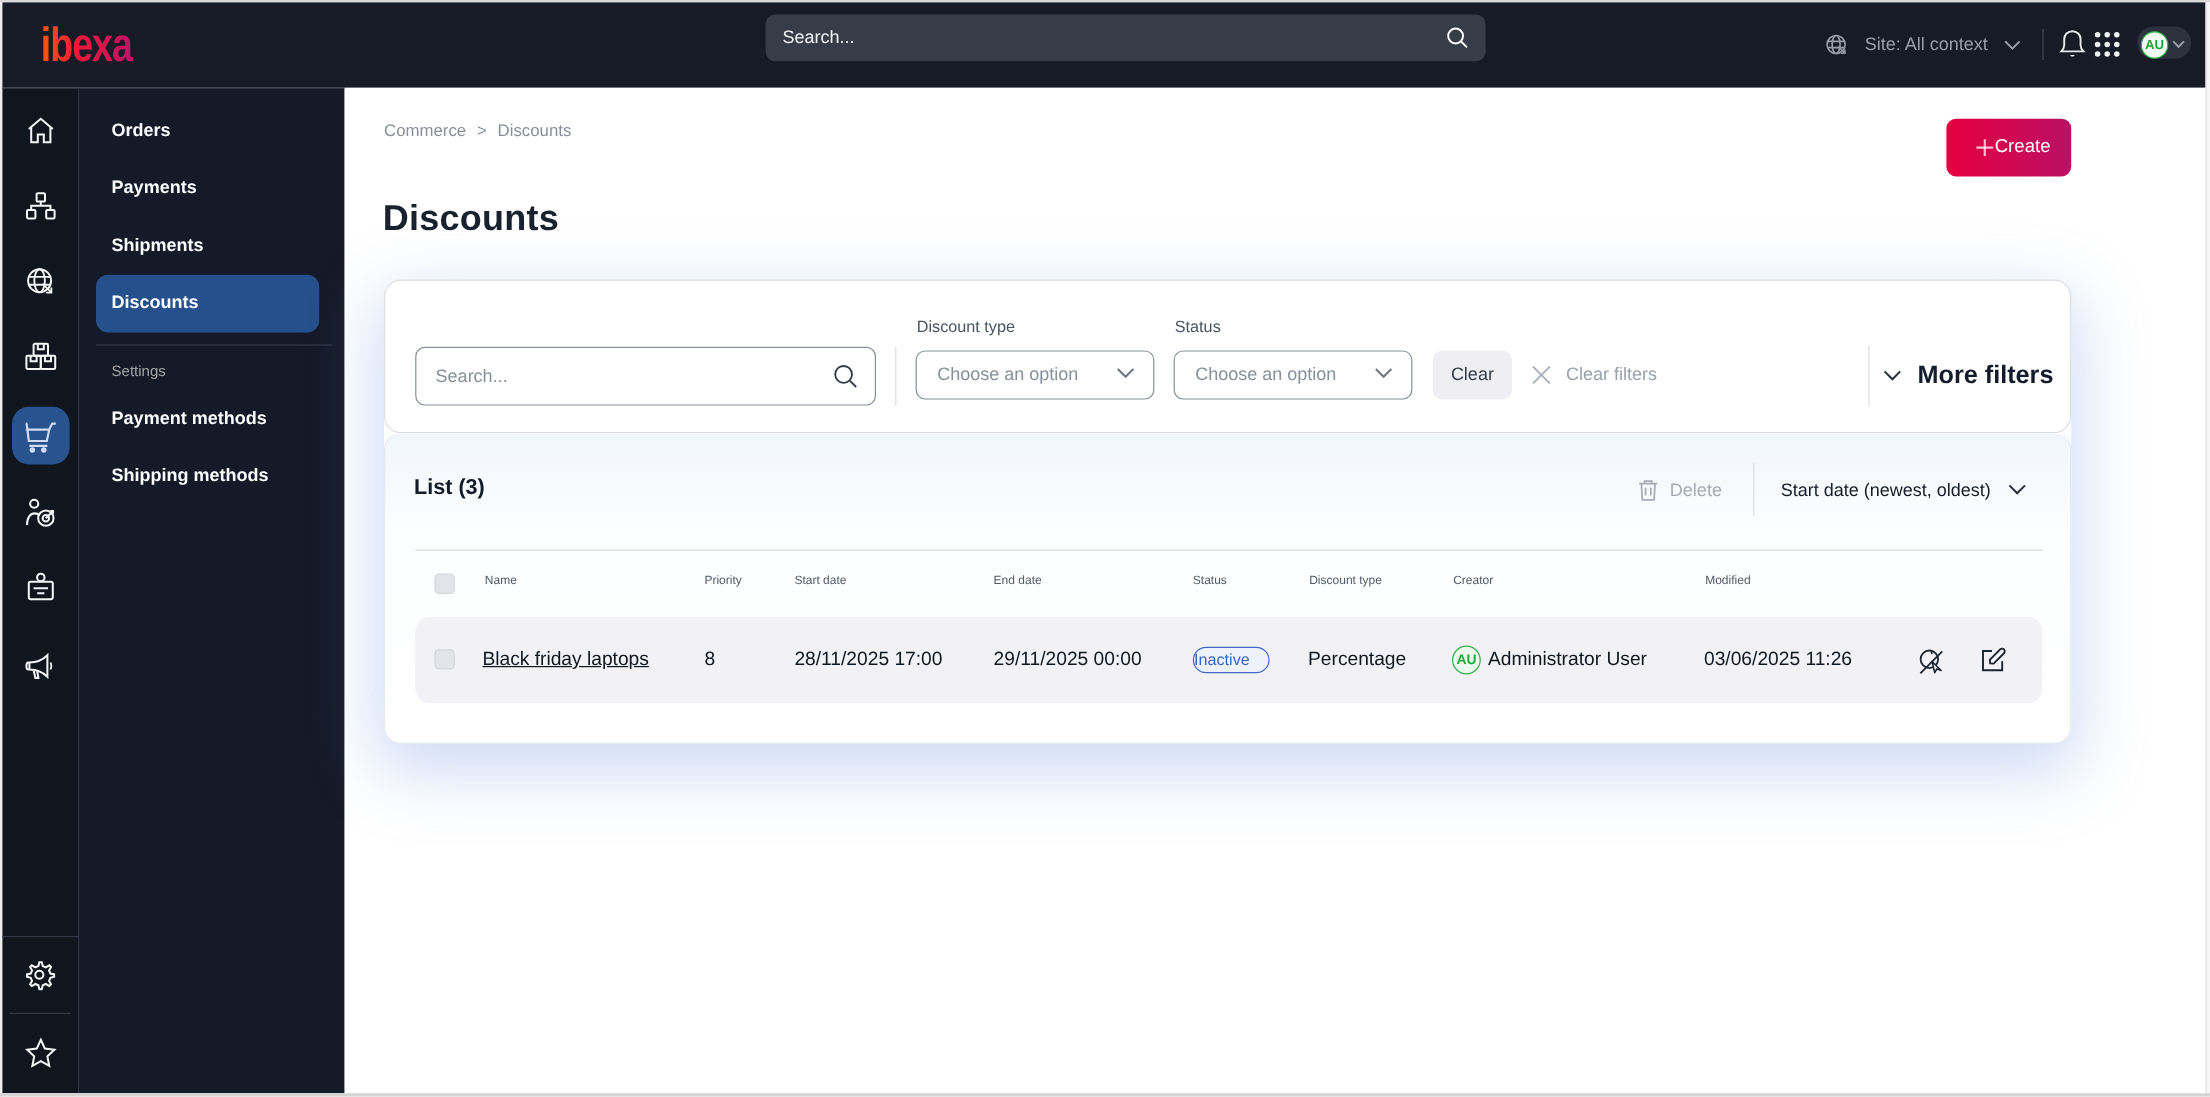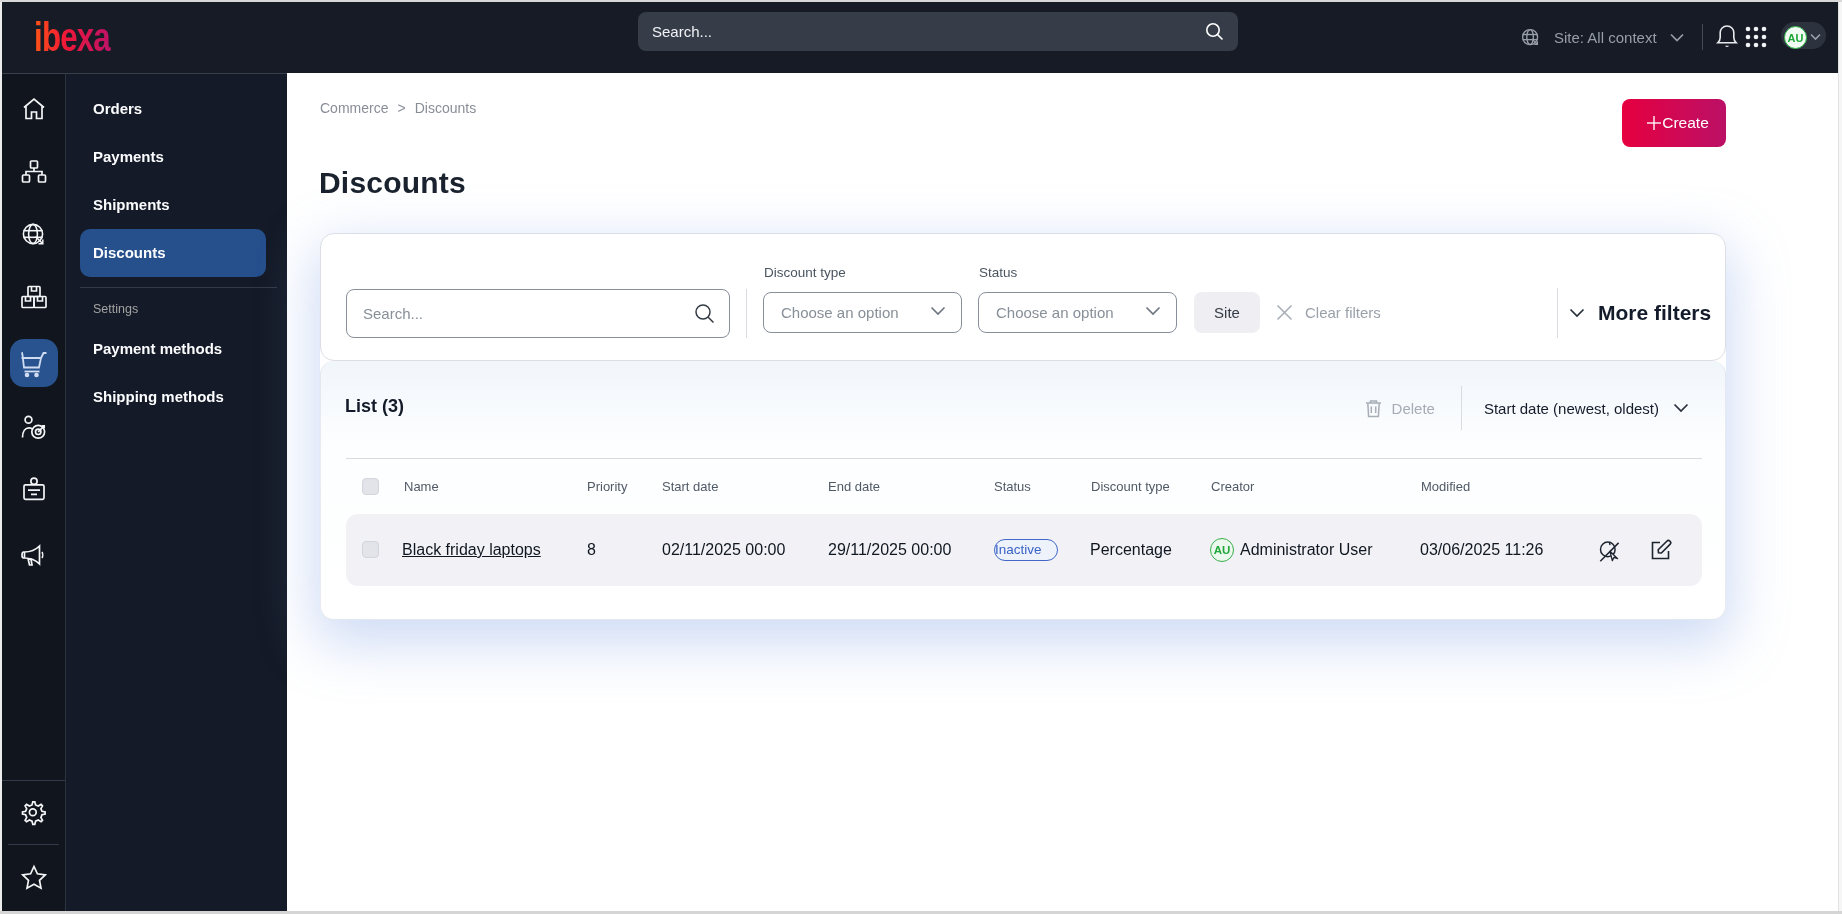--- a/index.html
+++ b/index.html
@@ -56,21 +56,21 @@
 #morefilters { position:absolute; left:1248px; top:58px; height:41px; display:flex; align-items:center; gap:13px; color:#141c2b; font-size:21px; font-weight:bold; }
 
 
 #lcard { left:33px; top:288px; width:1406px; height:259px; background:linear-gradient(180deg,#f1f6fb 0%,#fdfeff 85px,#fff 100%); border-radius:14px; border:1px solid rgba(218,222,230,0.6); border-top:none; }
 #list-title { position:absolute; left:24px; top:35px; font-size:18px; font-weight:bold; color:#131b29; }
 #l-actions { position:absolute; right:36px; top:27px; height:40px; display:flex; align-items:center; }
 #del { display:flex; align-items:center; gap:10px; color:#a6acb5; font-size:15px; }
 #l-vdiv { width:1px; height:44px; background:#d9dce1; margin:0 22px 0 26px; }
 #sortsel { display:flex; align-items:center; gap:14px; color:#151d2b; font-size:15px; }
 #l-hr { position:absolute; left:25px; top:97px; width:1356px; height:1px; background:#d7dade; }
-.th { position:absolute; top:118px; font-size:13px; color:#505a66;text-align:center; }
+.th { position:absolute; top:118px; font-size:10px; color:#505a66;text-align:center; }
 #row { position:absolute; left:25px; top:153px; width:1356px; height:72px; background:#f2f2f6; border-radius:12px; }
 .cb { position:absolute; width:17px; height:17px; background:#e3e4ea; border:1px solid #d3d5dc; border-radius:4px; }
 .td { position:absolute; top:0; height:72px; display:flex; align-items:center; font-size:16px; color:#101721; }
 #badge { position:absolute; left:648px; top:25px; width:64px; height:22px; border:1px solid #4168c8; border-radius:11px; background:#eef2fb; color:#3a63c6; font-size:13.5px; text-align:left; line-height:20px; }
 #avatar-row { width:24px; height:24px; border-radius:50%; background:#eaf8ed; border:1.5px solid #3bae4c; color:#21a83a; font-size:11.5px; font-weight:bold; display:flex; align-items:center; justify-content:center; margin-right:6px; }
 </style>
 </head>
 <body>
 <div id="stage">
   <div class="abs" id="topstrip"></div>
@@ -232,21 +232,21 @@
         <svg width="16" height="10" viewBox="0 0 16 10" fill="none" stroke="#6f7782" stroke-width="1.7">
             <path d="M1.5 1.5 L8 8 L14.5 1.5"></path>
           </svg>
       </div>
       <div class="flabel" style="left:658px; top:31px;">Status</div>
       <div class="fselect" style="left:657px; top:58px; width:199px;">Choose an option
         <svg width="16" height="10" viewBox="0 0 16 10" fill="none" stroke="#6f7782" stroke-width="1.7">
             <path d="M1.5 1.5 L8 8 L14.5 1.5"></path>
           </svg>
       </div>
-      <div id="apply">Site</div>
+      <div id="apply">Clear</div>
       <div id="clearf">
         <svg width="17" height="17" viewBox="0 0 17 17" stroke="#a8aeb7" stroke-width="1.6">
             <line x1="1.5" y1="1.5" x2="15.5" y2="15.5"></line>
             <line x1="15.5" y1="1.5" x2="1.5" y2="15.5"></line>
           </svg>
         <span>Clear filters</span>
       </div>
       <div class="fdiv" style="left:1236px; top:54px; height:50px;"></div>
       <div id="morefilters">
         <svg width="16" height="10" viewBox="0 0 16 10" fill="none" stroke="#2a313c" stroke-width="1.7">
@@ -280,21 +280,21 @@
       <div class="th" style="left:341px;">Start date</div>
       <div class="th" style="left:507px;">End date</div>
       <div class="th" style="left:673px;">Status</div>
       <div class="th" style="left:770px;">Discount type</div>
       <div class="th" style="left:890px;">Creator</div>
       <div class="th" style="left:1100px;">Modified</div>
       <div id="row">
         <div class="cb" style="left:16px; top:27px;"></div>
         <div class="td" style="left:56px; text-decoration:underline;">Black friday laptops</div>
         <div class="td" style="left:241px;">8</div>
-        <div class="td" style="left:316px;">02/11/2025 00:00</div>
+        <div class="td" style="left:316px;">28/11/2025 17:00</div>
         <div class="td" style="left:482px;">29/11/2025 00:00</div>
         <div id="badge">Inactive</div>
         <div class="td" style="left:744px;">Percentage</div>
         <div class="td" style="left:864px;">
             <span id="avatar-row">AU</span>
             <span>Administrator User</span>
           </div>
         <div class="td" style="left:1074px;">03/06/2025 11:26</div>
         <svg class="abs" style="left:1252px; top:26px;" width="24" height="24" viewBox="0 0 24 24" fill="none" stroke="#1c2430" stroke-width="1.5">
             <circle cx="9.8" cy="9.4" r="7.3"></circle>

